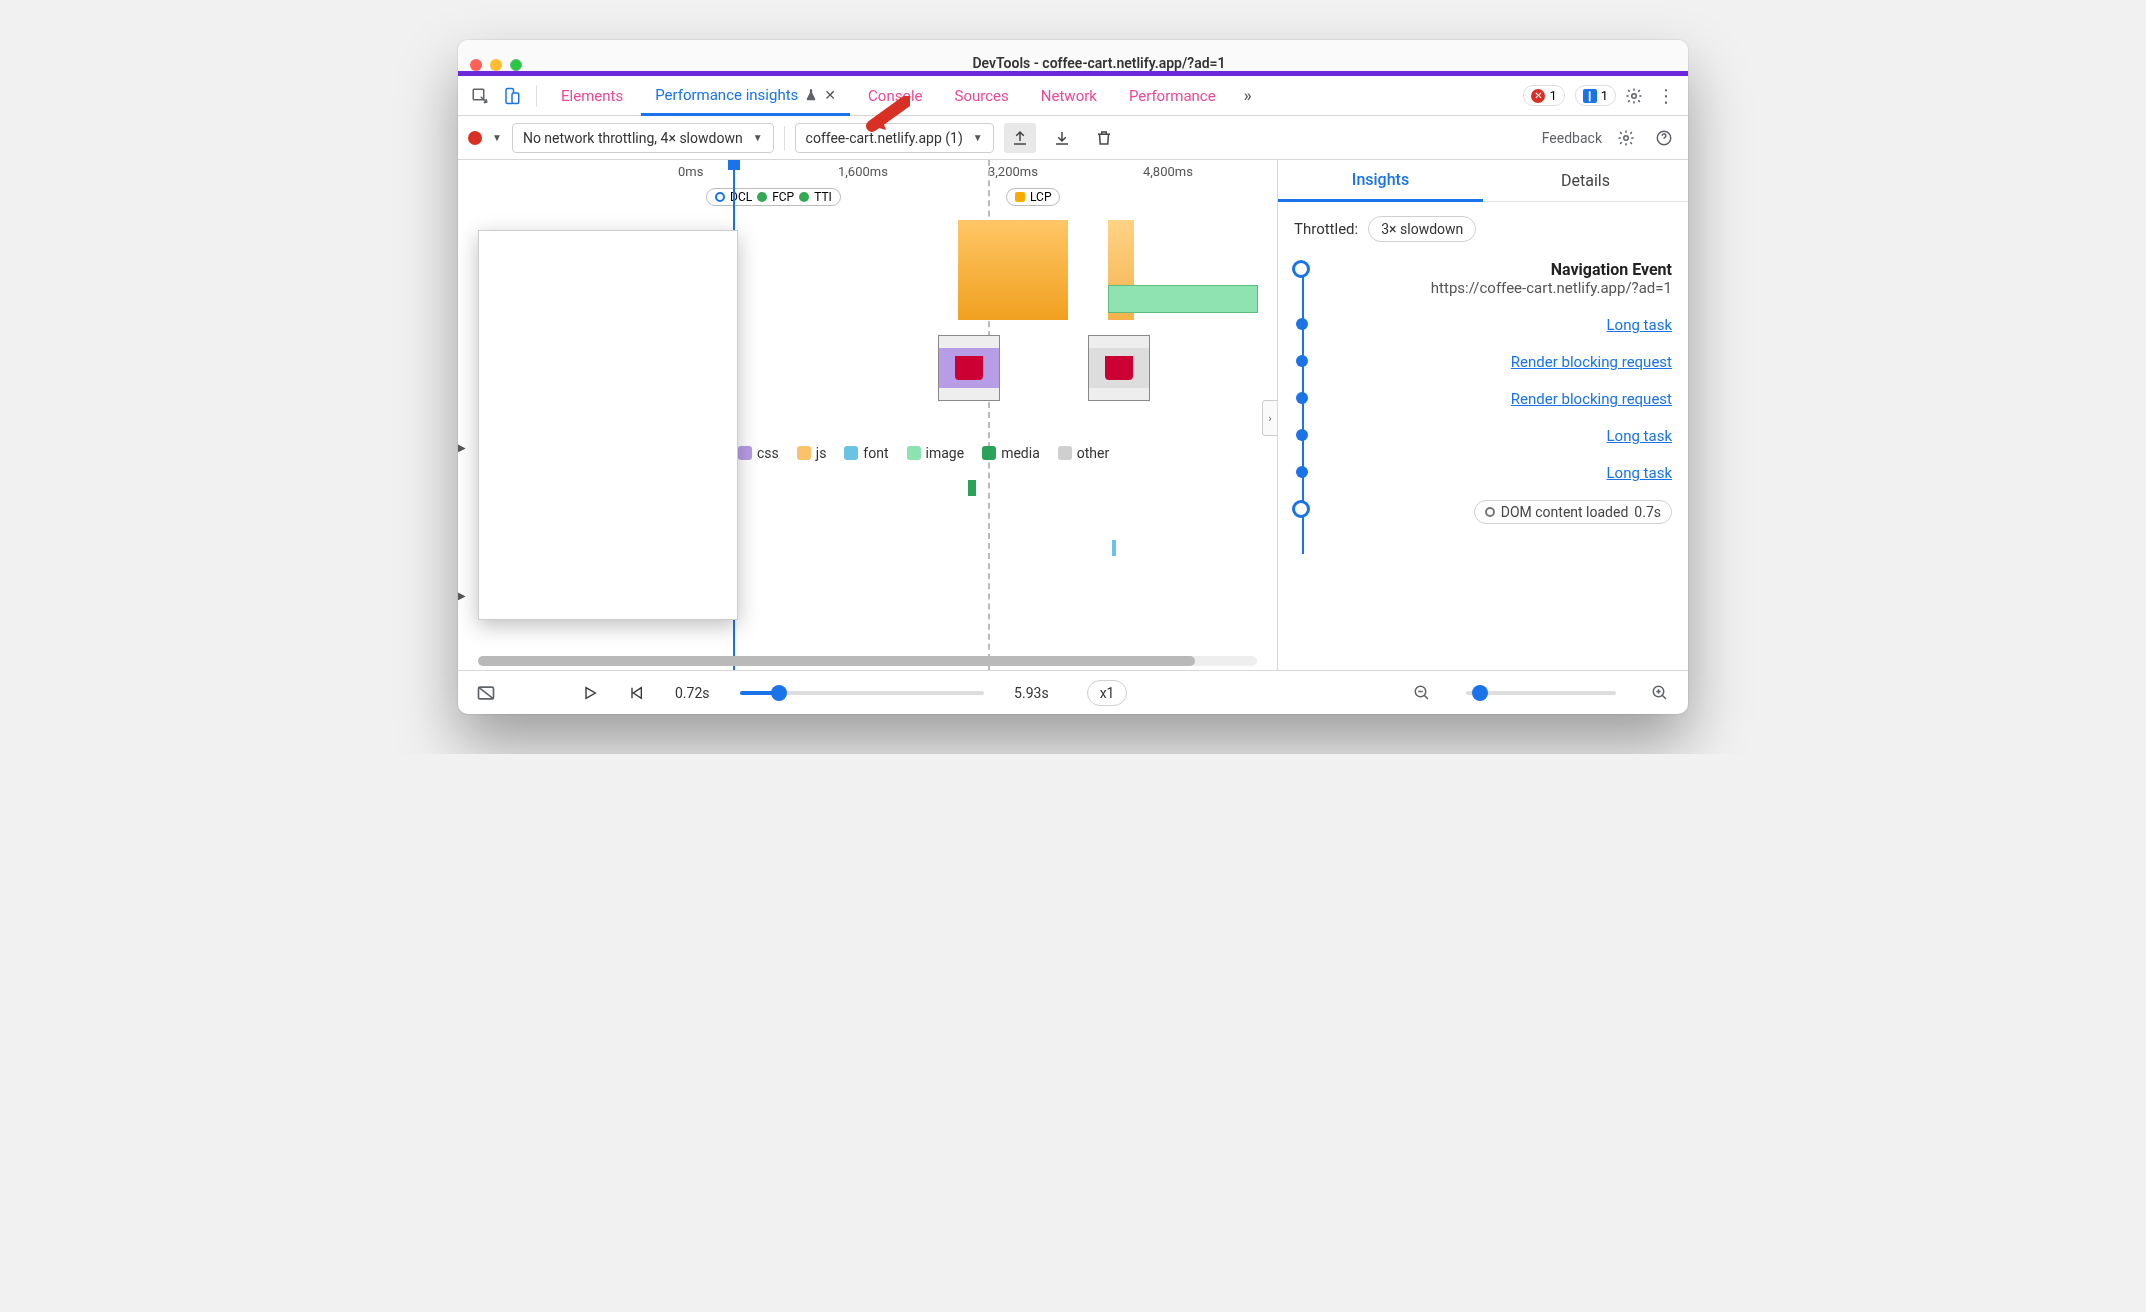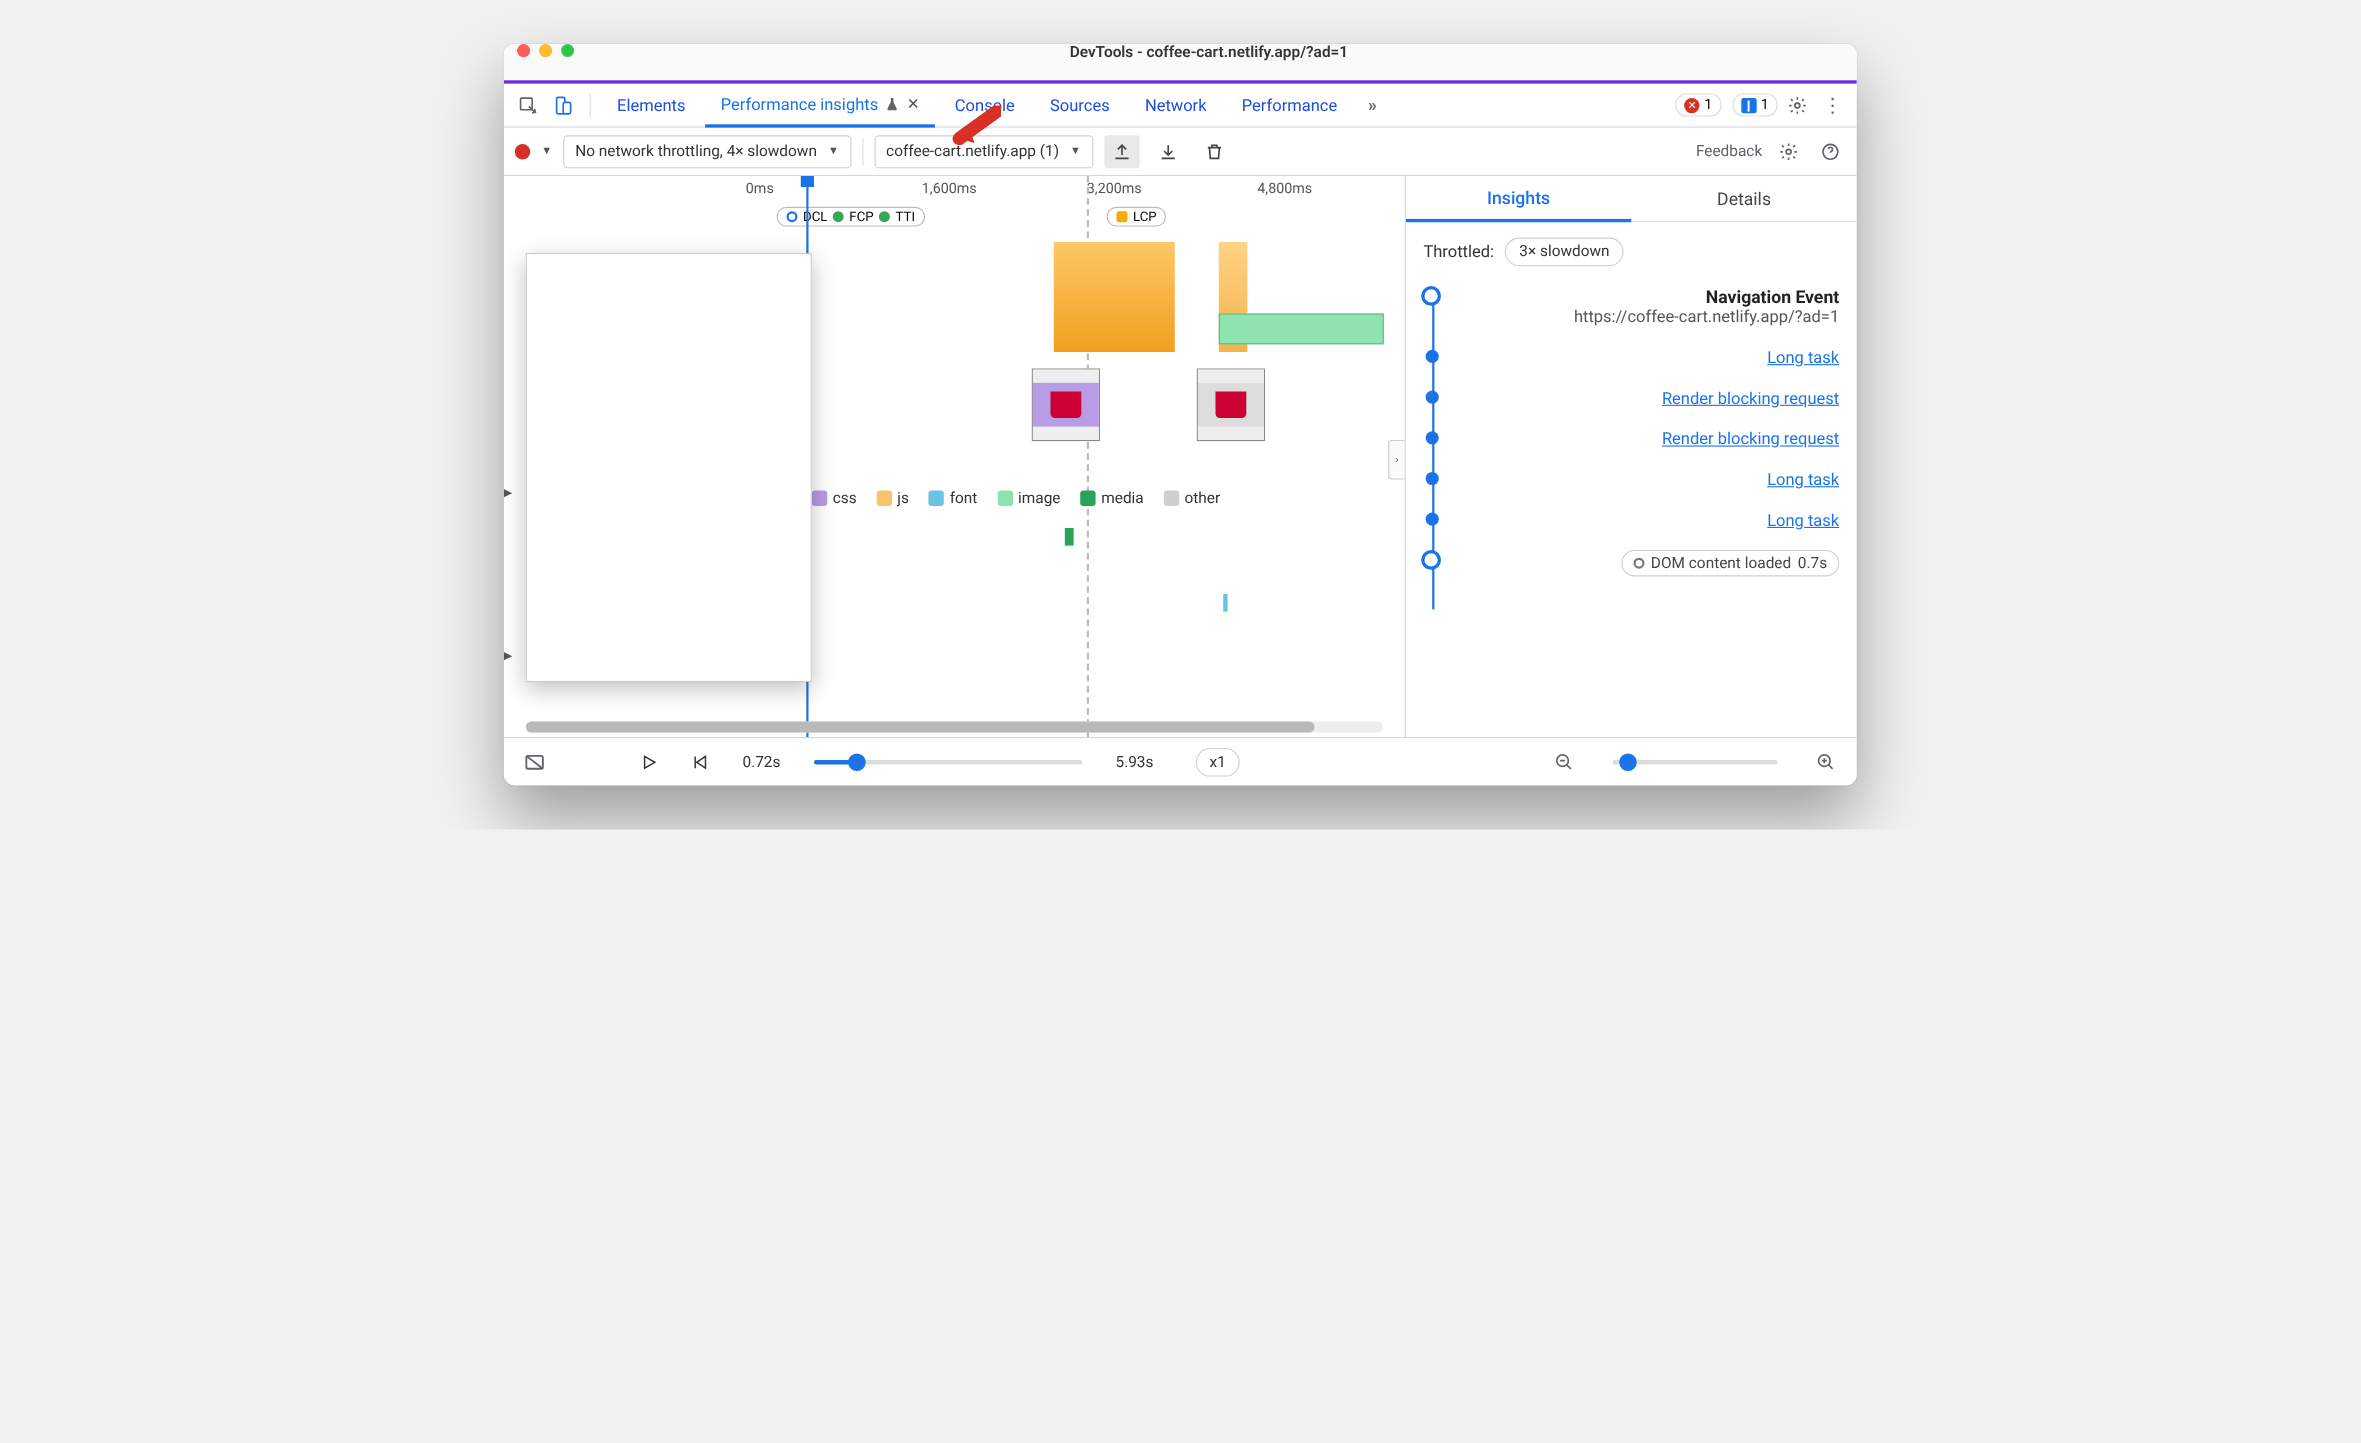--- a/index.html
+++ b/index.html
@@ -1,25 +1,25 @@
 <!DOCTYPE html>
 <html><head>
 <meta charset="utf-8">
 <style>
   * { box-sizing: border-box; margin: 0; padding: 0; font-family: -apple-system, "Segoe UI", Roboto, Arial, sans-serif; }
   body { background:#f1f1f1; display:flex; align-items:flex-start; justify-content:center; padding:40px; }
   .window { width:1230px; background:#fff; border-radius:10px; box-shadow:0 30px 60px rgba(0,0,0,0.35),0 0 0 1px rgba(0,0,0,0.05); overflow:hidden; }
-  .titlebar { height:36px; display:flex; align-items:flex-start; padding:0 12px; border-bottom:3px solid #6d28d9; background:#fafafa; }
+  .titlebar { height:36px; display:flex; align-items:flex-end; padding:0 12px; border-bottom:5px solid #6d28d9; background:#fafafa; }
   .traffic { display:flex; gap:8px; }
   .dot { width:12px; height:12px; border-radius:50%; }
   .dot.red { background:#ff5f57; } .dot.yellow { background:#febc2e; } .dot.green { background:#28c840; }
   .win-title { flex:1; text-align:center; font-size:14px; font-weight:600; color:#333; }
   .tabs-row { height:40px; display:flex; align-items:center; border-bottom:1px solid #d7d7d7; padding:0 8px; gap:4px; }
   .tool-icon { width:28px; height:28px; display:flex; align-items:center; justify-content:center; color:#5f6368; border-radius:3px; }
-  .tab { padding:0 14px; height:40px; display:flex; align-items:center; font-size:15px; color:#1d4ed8; cursor:pointer; gap:6px; }
+  .tab { padding:0 14px; height:40px; display:flex; align-items:center; font-size:15px; color:#ec4899; cursor:pointer; gap:6px; }
   .tab.active { color:#1a73e8; border-bottom:3px solid #1a73e8; margin-bottom:-1px; }
   .spacer { flex:1; }
   .badge { display:flex; align-items:center; gap:4px; font-size:13px; padding:2px 7px; border-radius:10px; border:1px solid #ddd; margin-left:6px; }
   .badge .bicon { width:14px; height:14px; border-radius:50%; display:flex; align-items:center; justify-content:center; font-size:10px; color:#fff; }
   .toolbar2 { height:44px; display:flex; align-items:center; border-bottom:1px solid #d7d7d7; padding:0 10px; gap:10px; }
   .rec { width:14px; height:14px; border-radius:50%; background:#d93025; }
   .dropdown { border:1px solid #cfcfcf; border-radius:4px; height:30px; display:flex; align-items:center; padding:0 10px; font-size:14px; color:#333; gap:10px; }
   .chev { font-size:10px; color:#555; }
   .ibtn { width:32px; height:30px; display:flex; align-items:center; justify-content:center; color:#555; border-radius:3px; }
   .ibtn.hl { background:#e8e8e8; }

